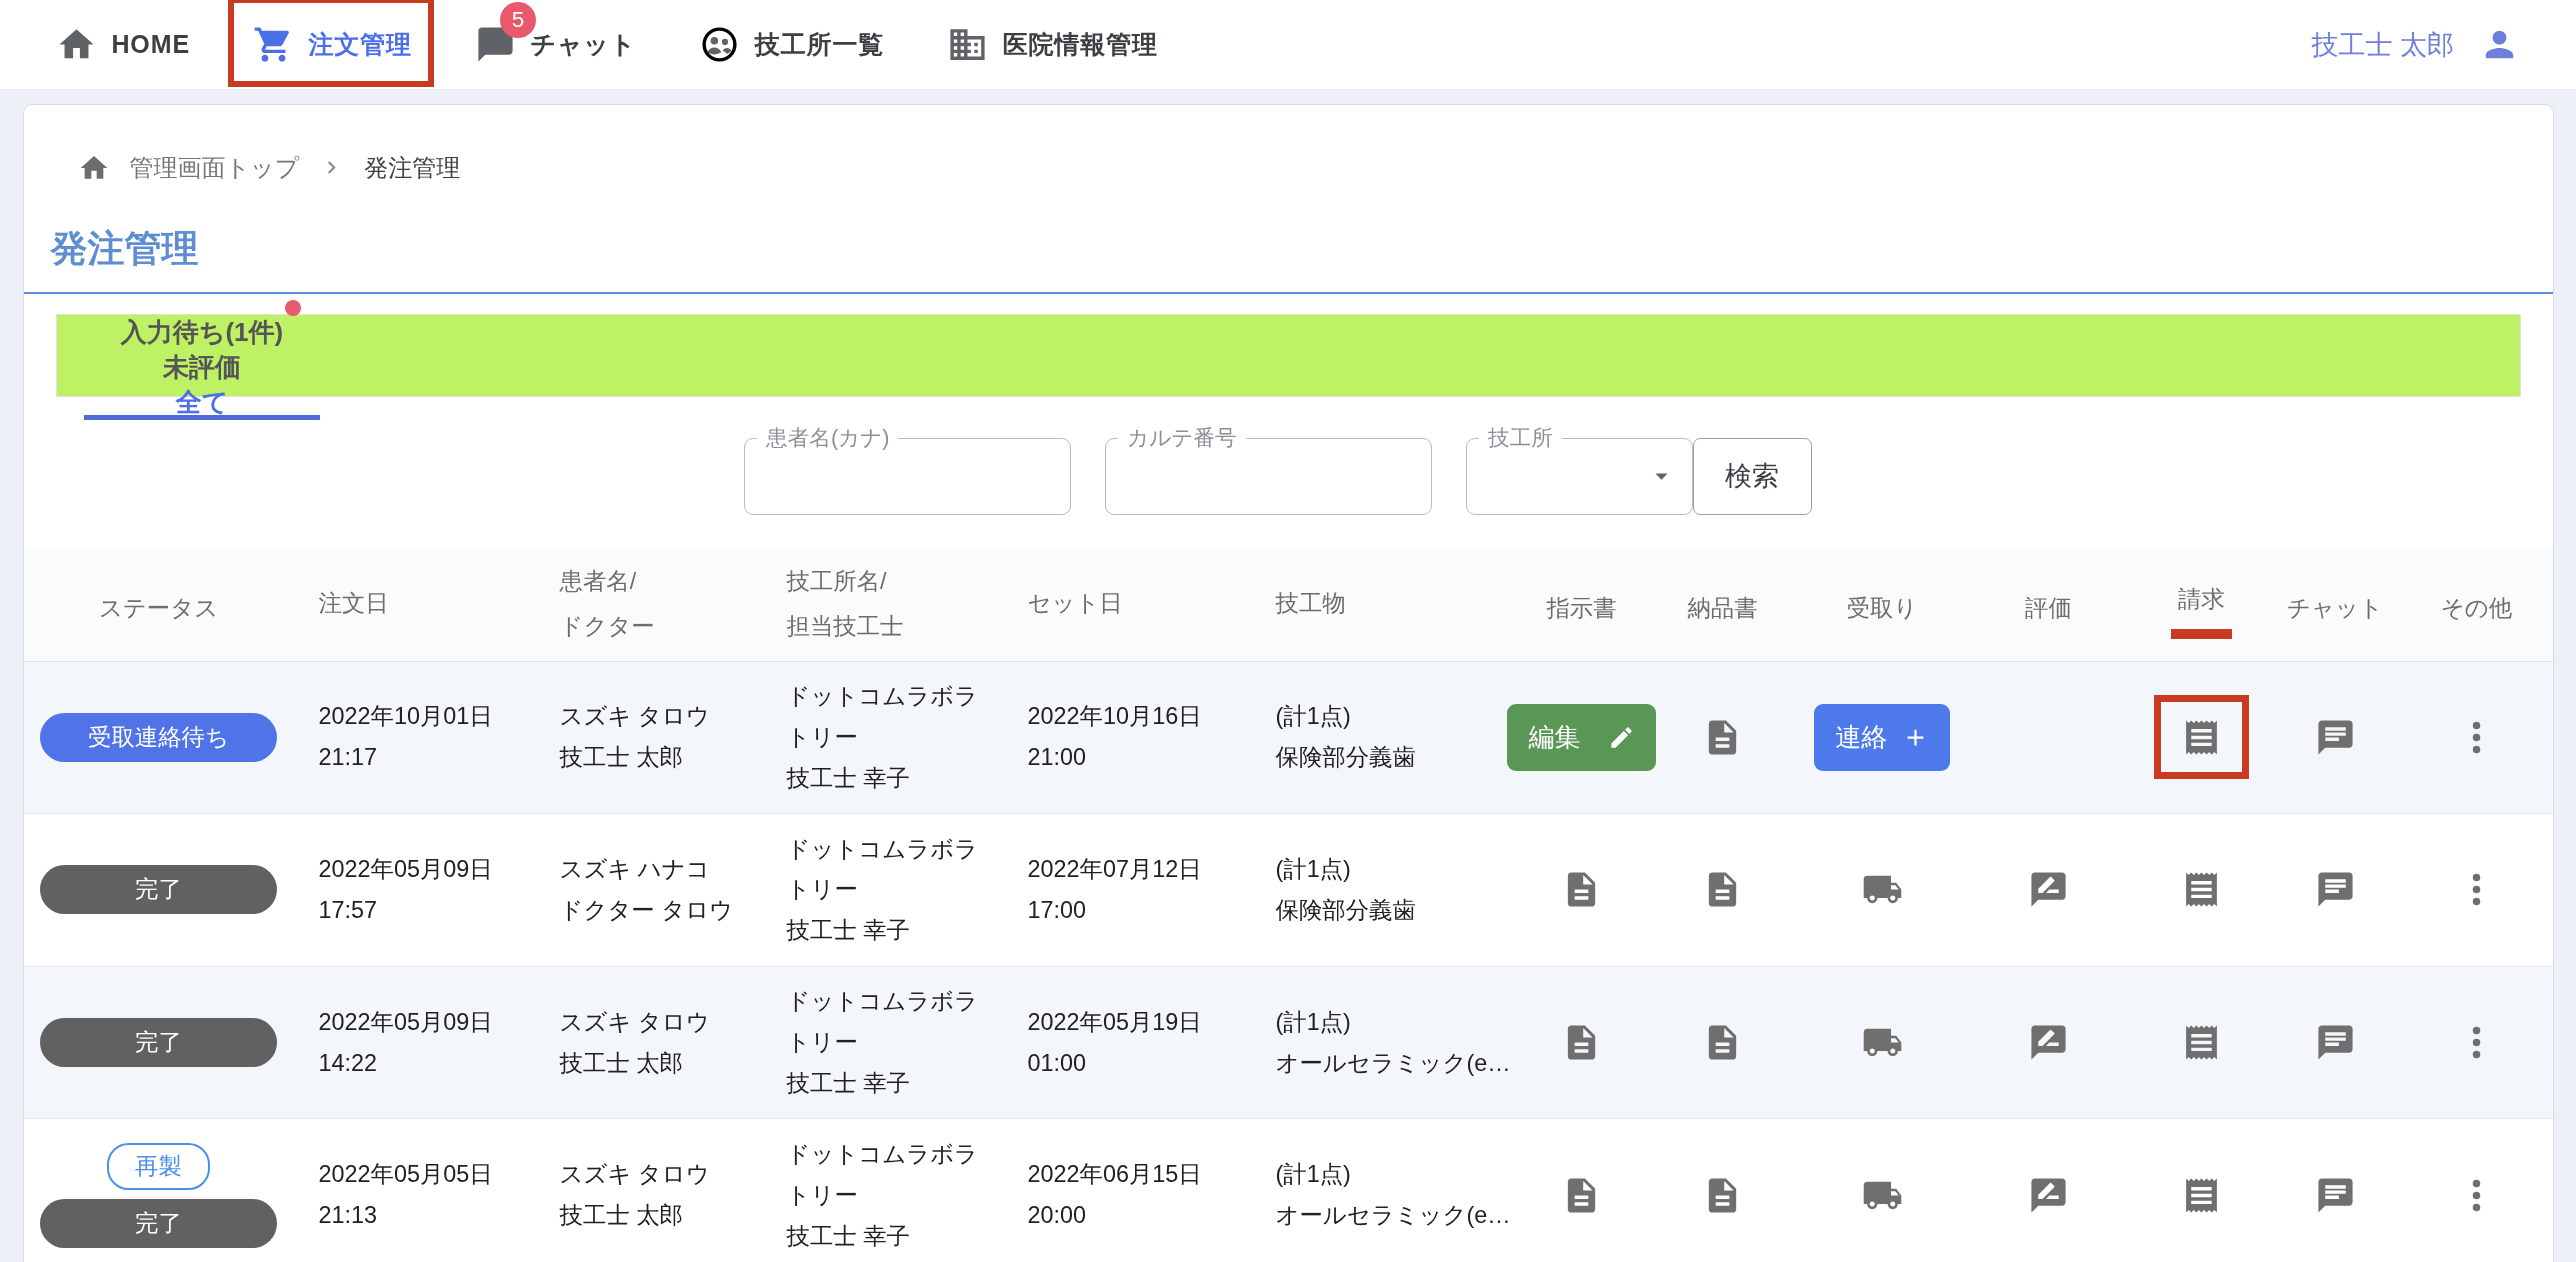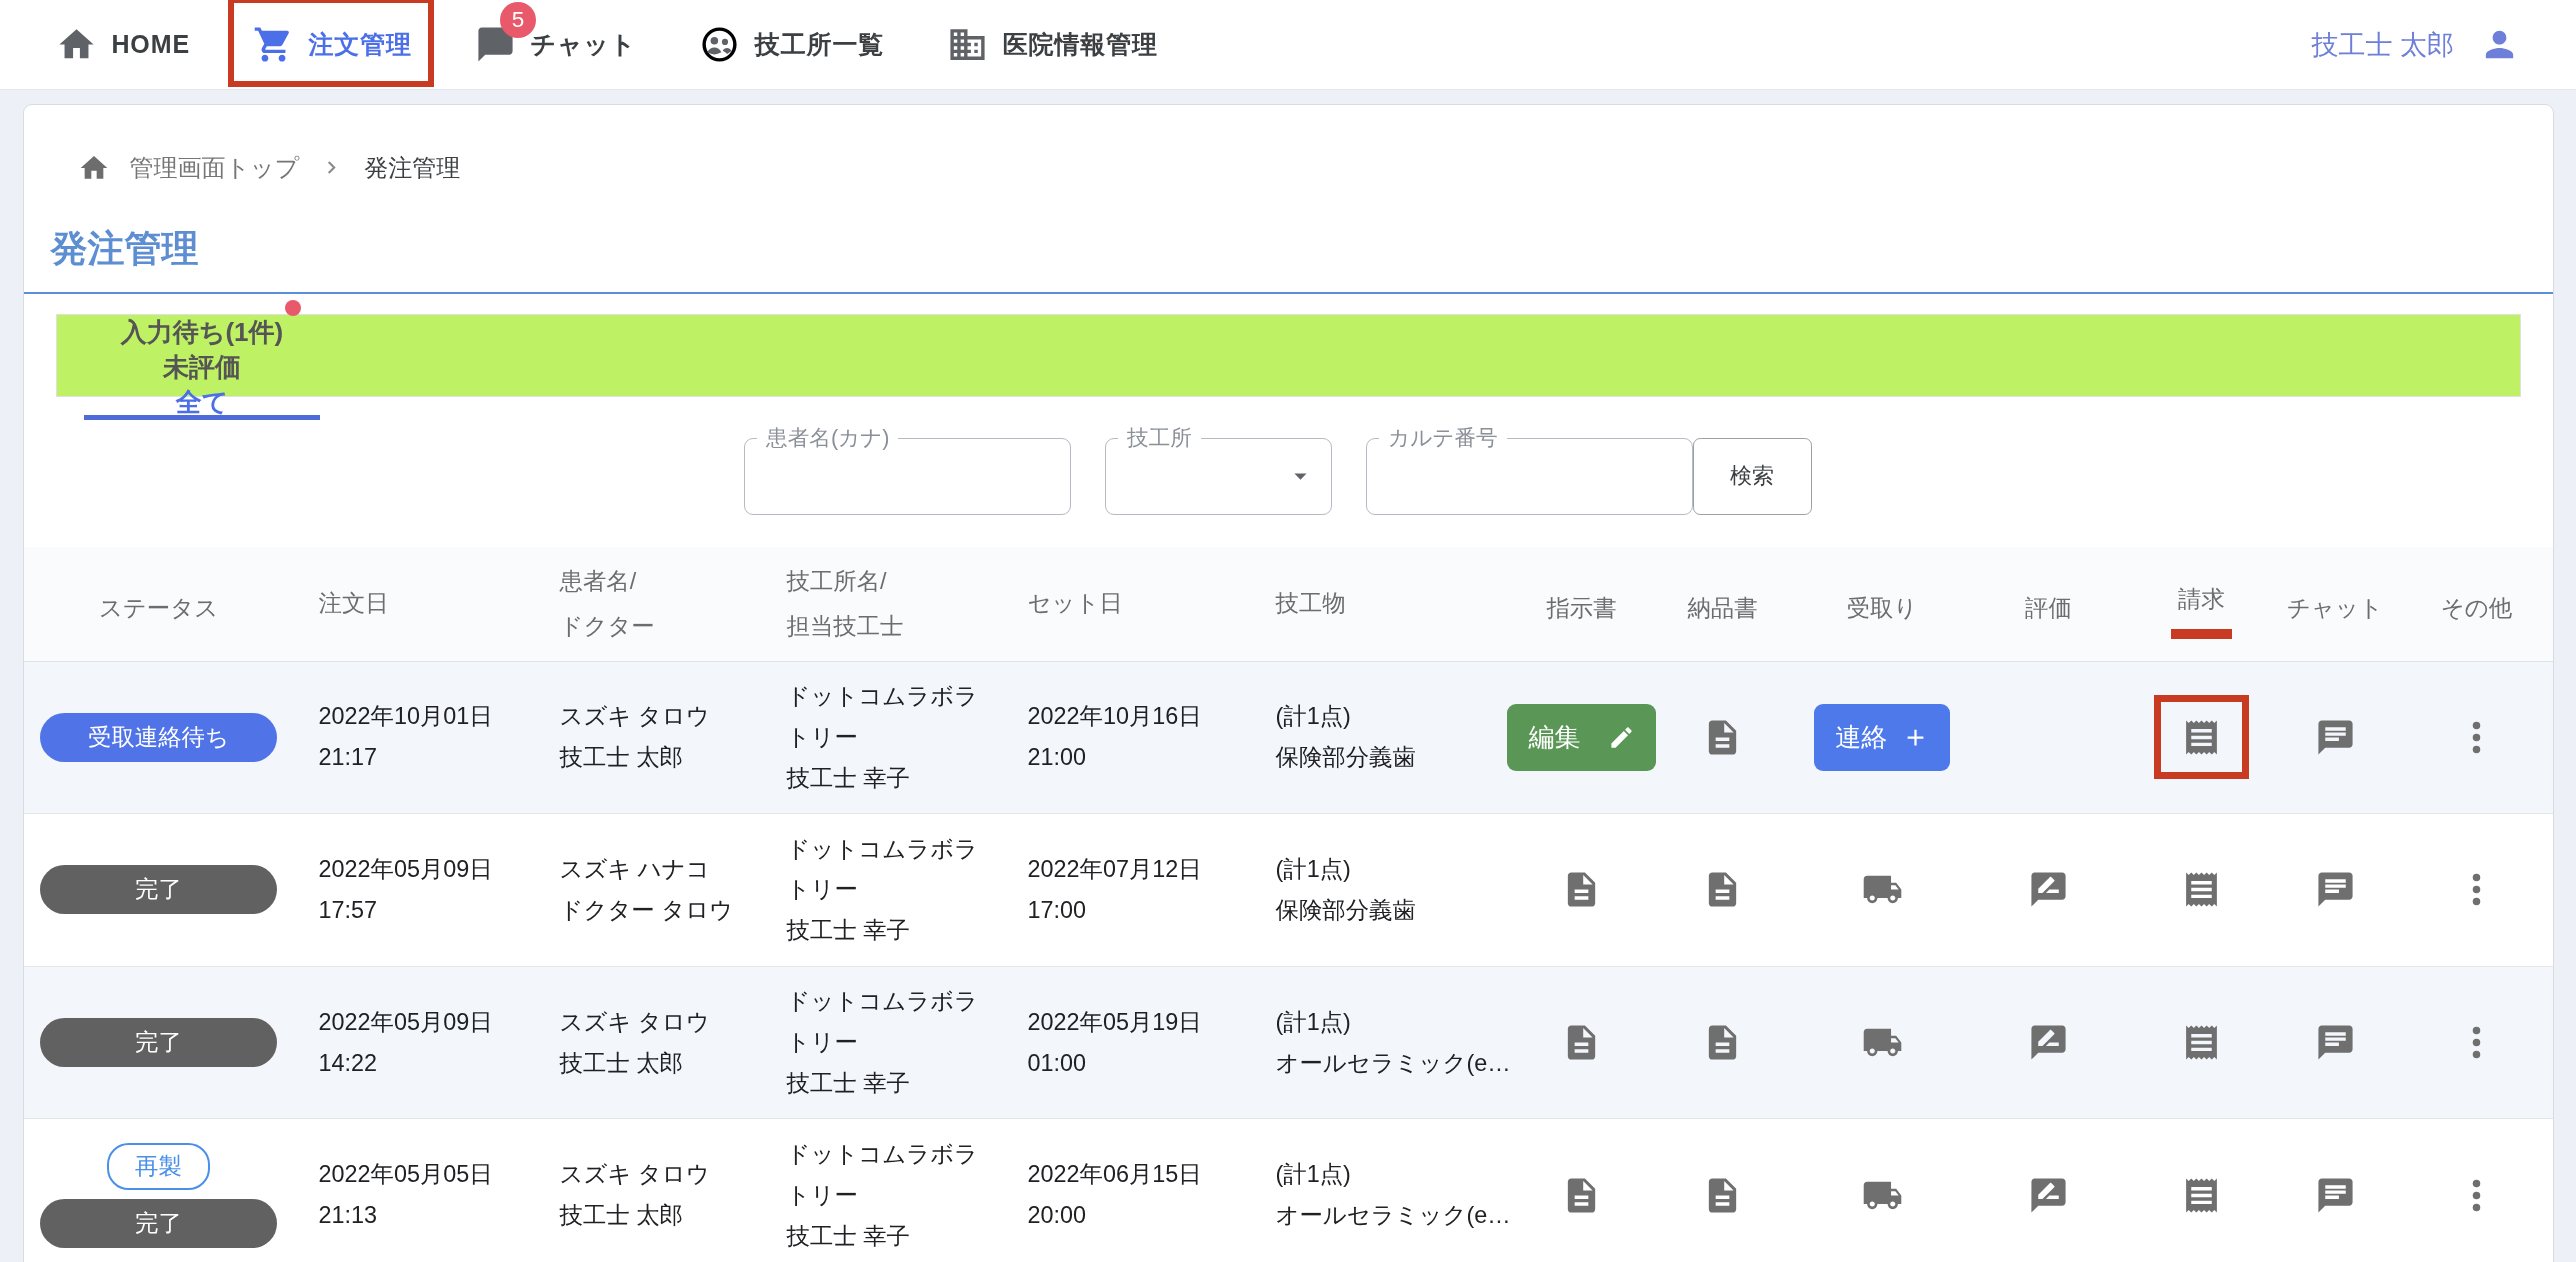--- a/index.html
+++ b/index.html
@@ -55,21 +55,21 @@
     width:236px;height:5.4px;background:#4f6bd8;}
 
   
   .search-row{margin:41px 0 0 720px;display:flex;align-items:flex-start;}
   .field{position:relative;width:327px;height:77px;border:1.8px solid #b6bac2;border-radius:9px;background:#fff;}
   .field-label{position:absolute;top:-15.3px;left:12.6px;background:#fff;padding:0 9px;font-size:21.6px;color:#8a8f98;white-space:nowrap;}
   .field input{position:absolute;inset:0;border:none;outline:none;background:transparent;font-size:23.4px;padding:0 20px;width:100%;font-family:inherit;}
   .field.select{width:227px;}
   .field .caret{position:absolute;right:16px;top:50%;transform:translateY(-50%);width:29px;height:29px;fill:#5f6368;}
   .search-btn{width:119px;height:77px;background:#fff;border:0.9px solid #9aa0a6;border-radius:7.2px;
-    font-size:22px;color:#3c4043;cursor:pointer;font-family:Liberation Mono, monospace;}
+    font-size:27px;color:#3c4043;cursor:pointer;font-family:Liberation Mono, monospace;}
 
   
   .table{margin-top:32px;}
   .thead,.tr{display:grid;grid-template-columns:270px 241px 227px 241px 248px 266px 130px 152px 167px 166px 140px 127px 156px;}
   .thead{background:#fafbfc;border-bottom:0.9px solid #e2e2e2;min-height:115px;align-items:center;}
   .th{font-size:23.4px;color:#6d6d6d;padding-left:25px;line-height:1.9;}
   .th.center{padding-left:0;display:flex;flex-direction:column;align-items:center;justify-content:center;text-align:center;margin-top:9px;}
   .th-marker{width:61px;height:10px;background:var(--highlight-red);margin-top:7.2px;}
   .tr{min-height:130px;align-items:center;border-bottom:0.9px solid #e6e6e6;background:#fff;}
   .tr.tinted{background:#f3f6fb;}
@@ -232,30 +232,30 @@
           <span class="tab-labelwrap">全て</span>
         </div>
       </div>
 
     <div class="search-row">
       <span id="search-fields" style="display:flex;gap:34px;">
           <div class="field">
             <span class="field-label">患者名(カナ)</span>
             <input style="">
           </div>
+          <div class="field">
+            <span class="field-label">カルテ番号</span>
+            <input style="">
+          </div>
           <div class="field select">
             <span class="field-label">技工所</span>
             <input style="">
             <svg class="caret" viewBox="0 0 32 32" width="29" height="29">
               <use href="#i-caret" xlink:href="#i-caret"></use>
             </svg>
-          </div>
-          <div class="field">
-            <span class="field-label">カルテ番号</span>
-            <input style="">
           </div>
         </span>
       <button class="search-btn">検索</button>
     </div>
 
     <div class="table">
       <div class="thead" id="thead">
           <div class="th center">
             <div>ステータス</div>
           </div>

